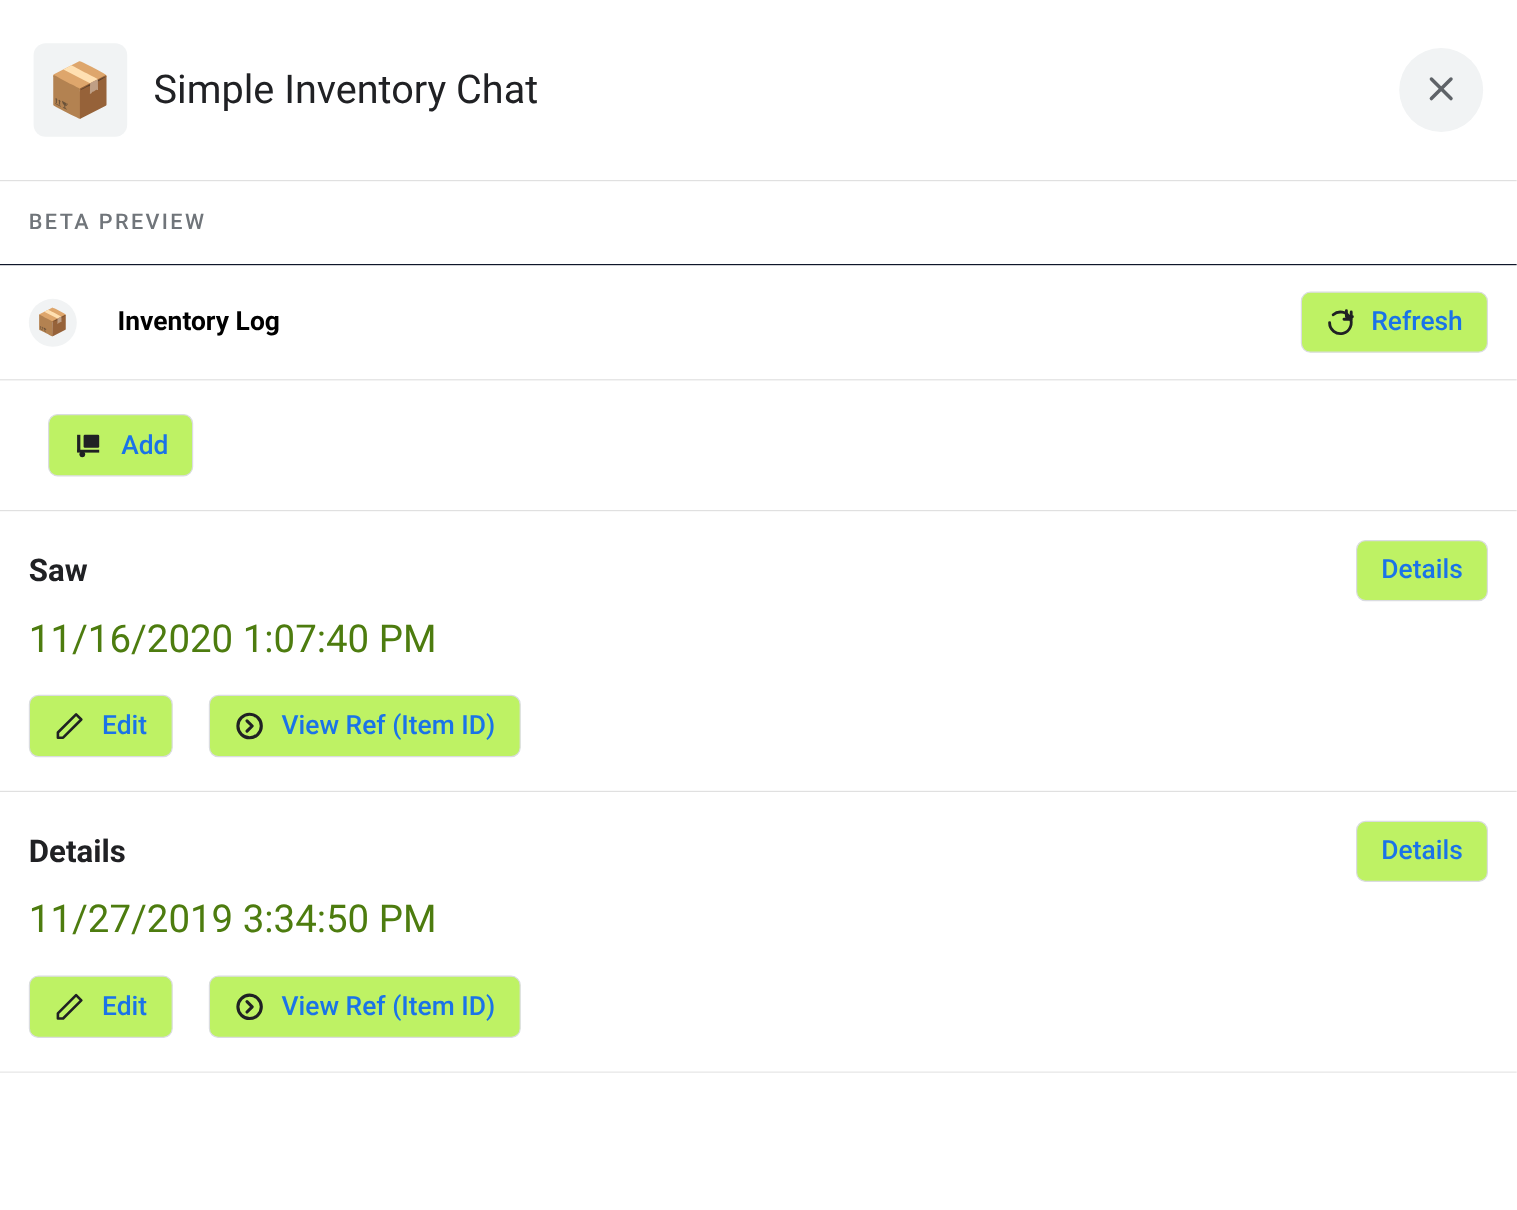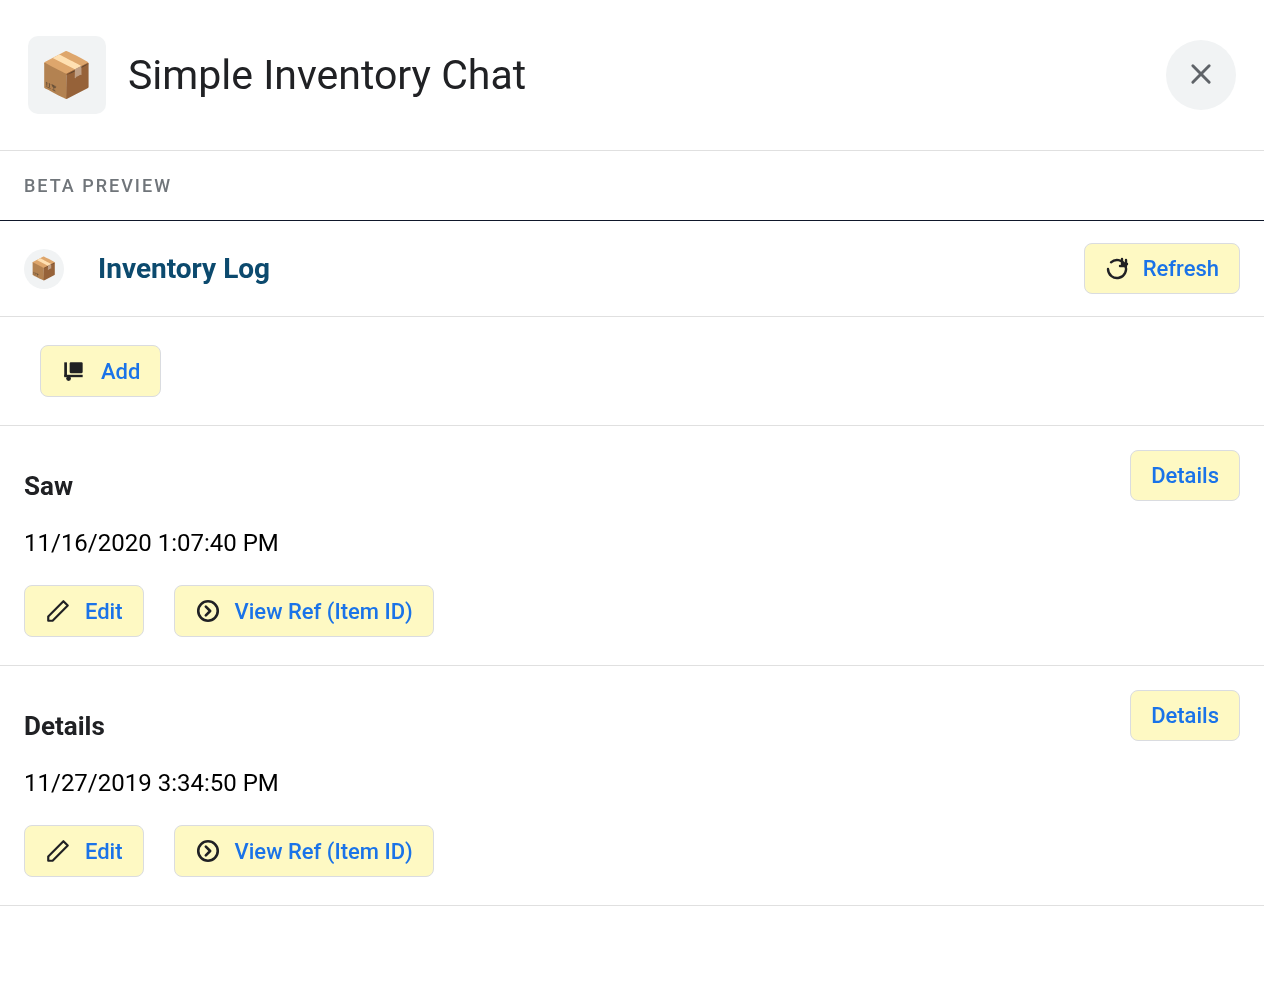--- a/index.html
+++ b/index.html
@@ -20,21 +20,21 @@
       height: 78px;
       background: #f1f3f4;
       border-radius: 10px;
       display: flex;
       align-items: center;
       justify-content: center;
       font-size: 44px;
       margin-right: 22px;
     }
     .app-title {
-      font-size: 41px;
+      font-size: 33px;
       font-weight: 400;
       color: #202124;
       flex: 1;
     }
     .close-btn {
       width: 70px;
       height: 70px;
       border-radius: 50%;
       background: #f1f3f4;
       display: flex;
@@ -65,30 +65,30 @@
       height: 40px;
       border-radius: 50%;
       background: #f1f3f4;
       display: flex;
       align-items: center;
       justify-content: center;
       font-size: 22px;
       margin-right: 34px;
     }
     .section-title {
-      font-size: 28px;
+      font-size: 22px;
       font-weight: 700;
-      color: #0c4a6e;
+      color: #000000;
       flex: 1;
     }
     .btn {
       display: inline-flex;
       align-items: center;
       gap: 14px;
-      background: #fef9c3;
+      background: #bef264;
       border: 1px solid #dadce0;
       border-radius: 8px;
       padding: 12px 20px;
       font-size: 22px;
       font-weight: 500;
       color: #1a73e8;
       cursor: pointer;
       font-family: inherit;
     }
     .btn .icon-wrap {
@@ -100,32 +100,32 @@
     .add-row {
       padding: 28px 40px;
       border-bottom: 1px solid #e0e0e0;
     }
     .item-card {
       padding: 24px 24px 28px 24px;
       border-bottom: 1px solid #e0e0e0;
     }
     .item-top {
       display: flex;
-      align-items: flex-end;
+      align-items: center;
       justify-content: space-between;
     }
     .item-name {
       font-size: 26px;
       font-weight: 700;
       color: #202124;
     }
     .item-ts {
-      font-size: 24px;
-      color: #000000;
-      margin-top: 28px;
+      font-size: 32px;
+      color: #4d7c0f;
+      margin-top: 12px;
     }
     .item-actions {
       display: flex;
       gap: 30px;
       margin-top: 28px;
     }
     .refresh-btn .icon-wrap svg { width: 24px; height: 24px; }
   </style>
 </head>
 <body>

